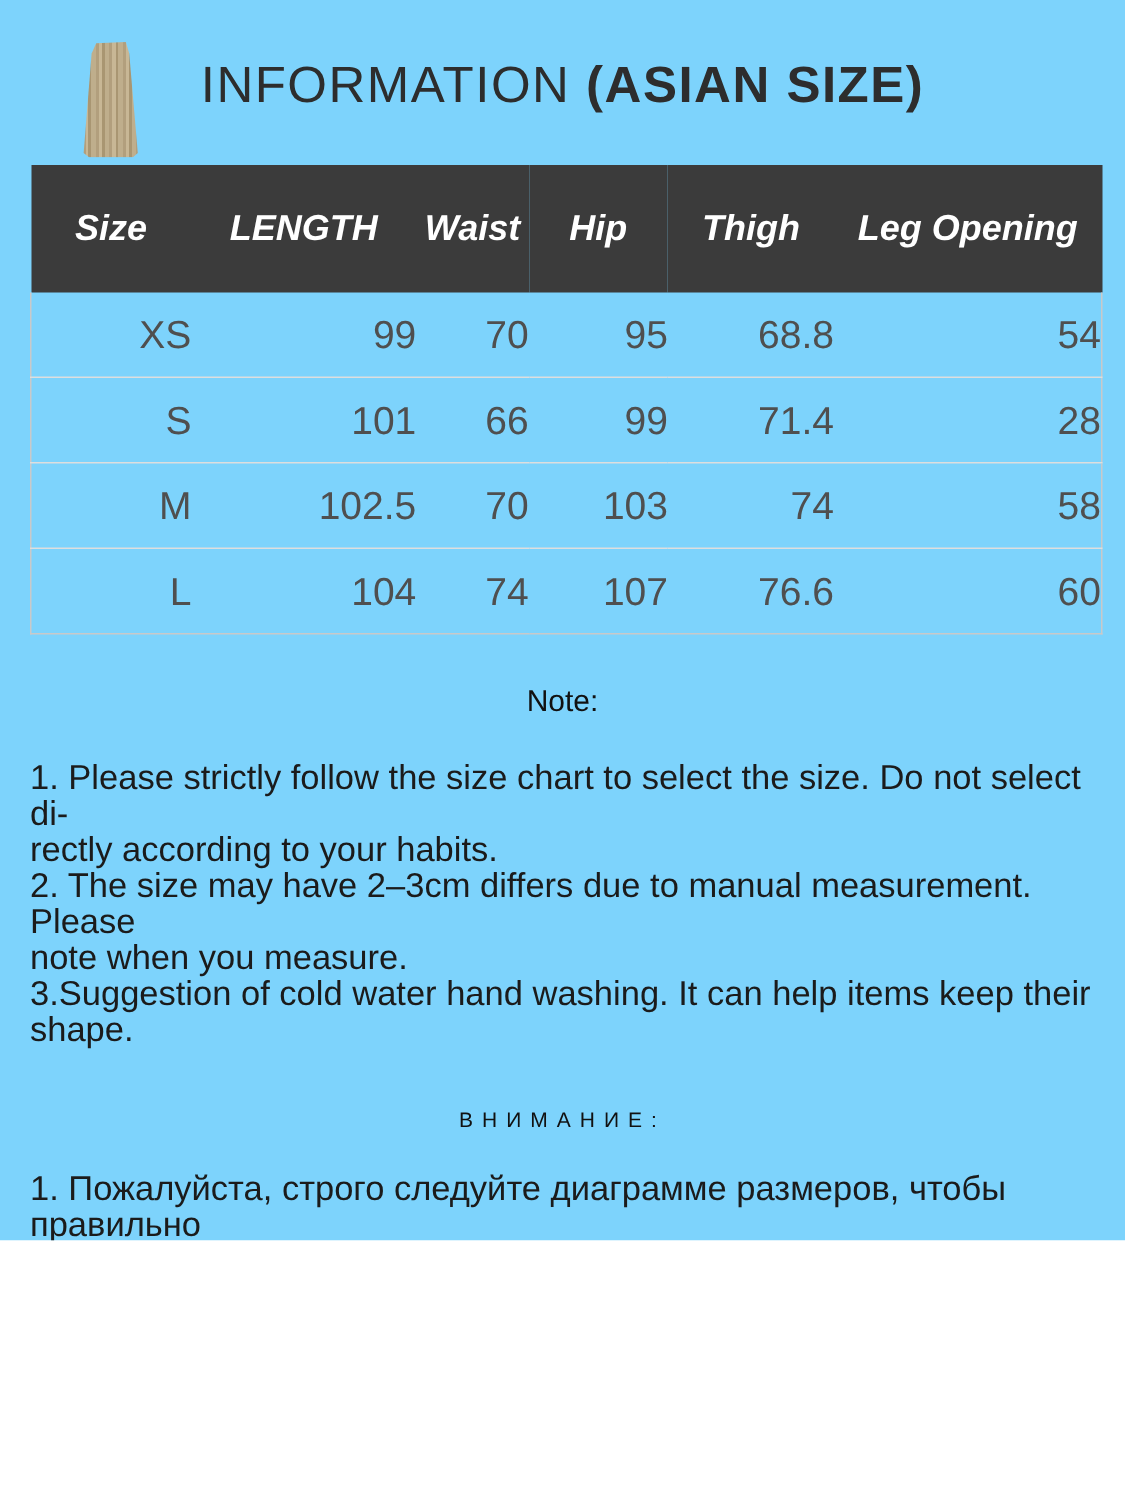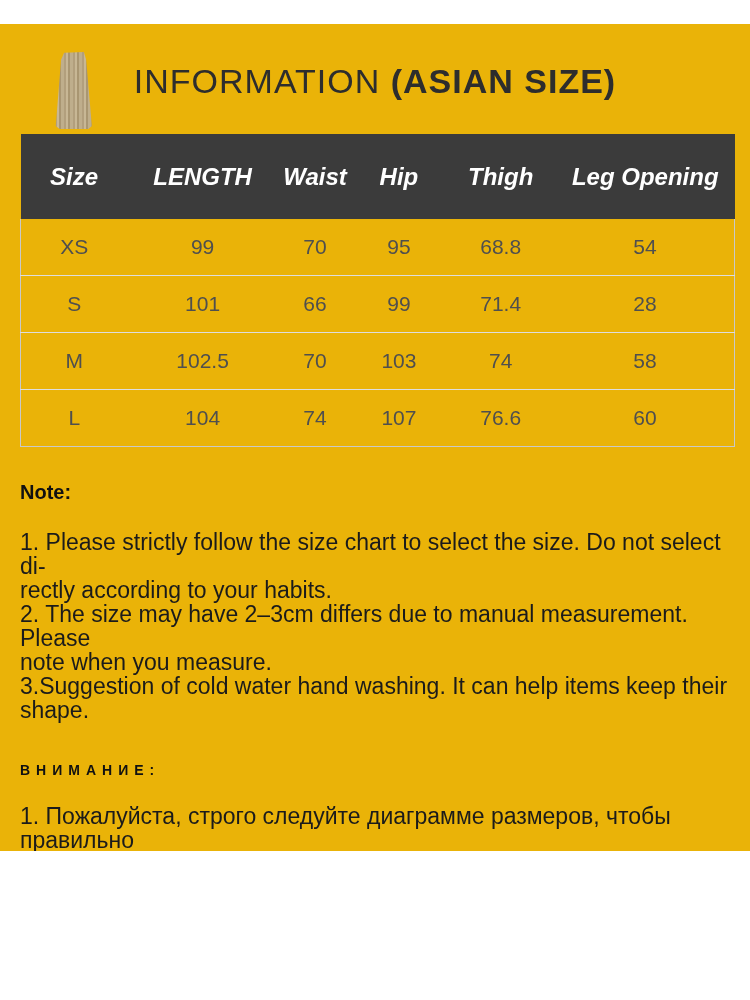--- a/index.html
+++ b/index.html
@@ -5,23 +5,22 @@
   html, body {
     margin: 0;
     padding: 0;
     background: #ffffff;
     font-family: "Liberation Sans", sans-serif;
   }
   .page {
     position: relative;
     width: 750px;
     height: 827px;
-    background: #eab308;
+    background: #7dd3fc;
     overflow: hidden;
-    margin-top: 24px;
   }
 
   
   .header {
     position: relative;
     height: 110px;
   }
   .pants-thumb {
     position: absolute;
     left: 55px;
@@ -65,42 +64,43 @@
     font-size: 24px;
     font-weight: bold;
     text-align: center;
     vertical-align: middle;
     padding: 0;
     letter-spacing: 0px;
     font-style: italic;
   }
   .size-table tbody td {
     height: 56px;
-    text-align: center;
+    text-align: right;
     vertical-align: middle;
-    font-size: 21px;
+    font-size: 26px;
     color: #4f4f4f;
     border-bottom: 1px solid #dedede;
     padding: 0;
   }
   .size-table tbody tr:last-child td { border-bottom: 1px solid #c9c9c9; }
   .size-table tbody tr td:first-child { border-left: 1px solid #c9c9c9; }
   .size-table tbody tr td:last-child  { border-right: 1px solid #c9c9c9; }
 
   
   .notes {
     margin: 0 20px;
     color: #1e1e1e;
   }
   .notes-en { margin-top: 34px; }
   .note-heading {
     font-size: 20px;
-    font-weight: bold;
+    font-weight: normal;
     color: #111111;
     margin: 0;
+    text-align: center;
   }
   .note-heading.ru {
     letter-spacing: 6px;
     font-size: 14px;
     margin-top: 40px;
   }
   .note-body {
     margin-top: 26px;
     font-size: 23px;
     line-height: 24px;

